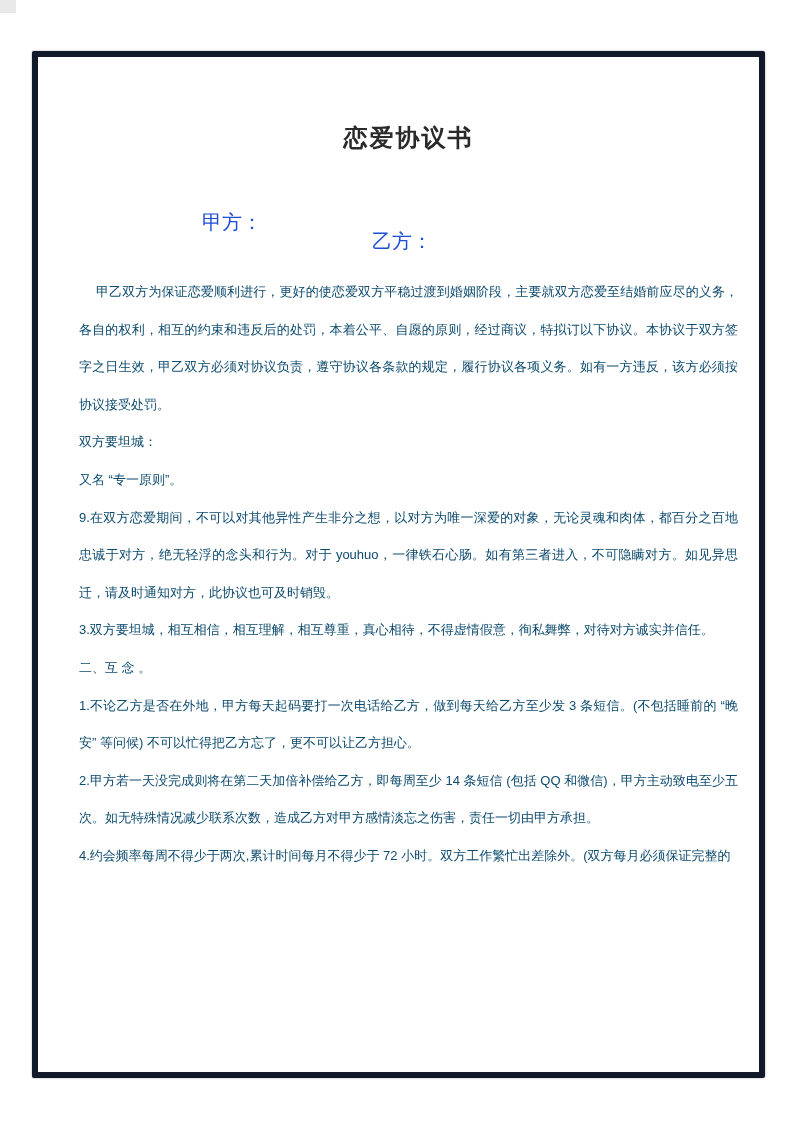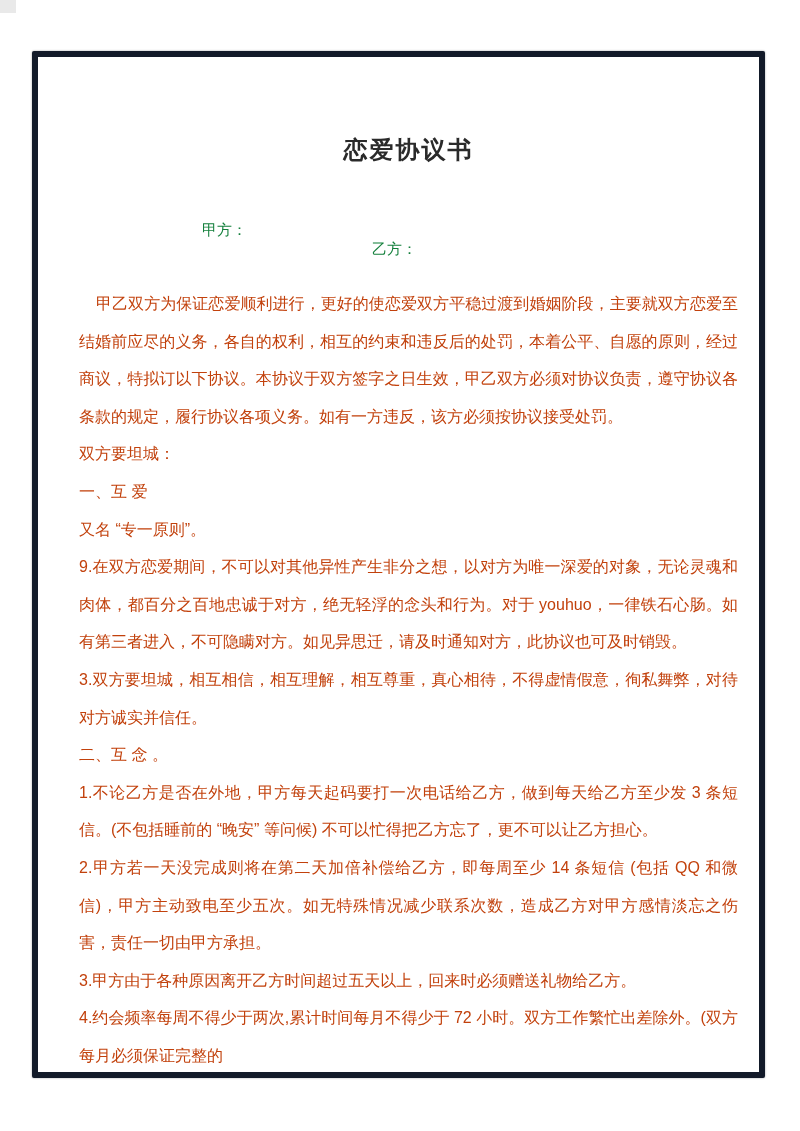--- a/index.html
+++ b/index.html
@@ -27,48 +27,48 @@
     width: 733px; height: 1027px;
     border: 6px solid #121a29;
     border-radius: 2px;
     background: #ffffff;
     box-shadow: 0 0 2px rgba(18, 26, 41, 0.45);
   }
 
   .doc {
     position: absolute;
     left: 0; top: 0; right: 0; bottom: 0;
-    padding: 12px 21px 0 41px;
+    padding: 0 21px 0 41px;
   }
 
   .doc-title {
     margin: 66px 0 0 0;
     text-align: center;
     font-size: 24px;
     line-height: 30px;
     font-weight: 700;
     letter-spacing: 2px;
     color: #2a2a2a;
   }
 
   .parties {
     position: relative;
     margin-top: 56px;
     height: 20px;
-    font-size: 15px;
-    color: #15803d;
+    font-size: 20px;
+    color: #1d4ed8;
   }
   .party-a { position: absolute; left: 123px; top: 0; }
   .party-b { position: absolute; left: 293px; top: 0; margin-top: 19px; }
 
   .content {
     margin-top: 44px;
-    font-size: 16px;
+    font-size: 13px;
     line-height: 37.6px;
-    color: #c2410c;
+    color: #0c4a6e;
     text-align: justify;
   }
   .content p { margin: 0; padding: 0; }
   .content p.indent { text-indent: 17px; }
 </style>
 </head>
 <body>
 
 <div class="stage">
 
@@ -80,26 +80,24 @@
       <h1 class="doc-title">恋爱协议书</h1>
 
       <div class="parties">
         <span class="party-a">甲方：</span>
         <span class="party-b">乙方：</span>
       </div>
 
       <div class="content">
         <p class="indent">甲乙双方为保证恋爱顺利进行，更好的使恋爱双方平稳过渡到婚姻阶段，主要就双方恋爱至结婚前应尽的义务，各自的权利，相互的约束和违反后的处罚，本着公平、自愿的原则，经过商议，特拟订以下协议。本协议于双方签字之日生效，甲乙双方必须对协议负责，遵守协议各条款的规定，履行协议各项义务。如有一方违反，该方必须按协议接受处罚。</p>
         <p>双方要坦城：</p>
-        <p>一、互 爱</p>
         <p>又名 “专一原则”。</p>
         <p>9.在双方恋爱期间，不可以对其他异性产生非分之想，以对方为唯一深爱的对象，无论灵魂和肉体，都百分之百地忠诚于对方，绝无轻浮的念头和行为。对于 youhuo，一律铁石心肠。如有第三者进入，不可隐瞒对方。如见异思迁，请及时通知对方，此协议也可及时销毁。</p>
         <p>3.双方要坦城，相互相信，相互理解，相互尊重，真心相待，不得虚情假意，徇私舞弊，对待对方诚实并信任。</p>
         <p>二、互 念 。</p>
         <p>1.不论乙方是否在外地，甲方每天起码要打一次电话给乙方，做到每天给乙方至少发 3 条短信。(不包括睡前的 “晚安” 等问候) 不可以忙得把乙方忘了，更不可以让乙方担心。</p>
         <p>2.甲方若一天没完成则将在第二天加倍补偿给乙方，即每周至少 14 条短信 (包括 QQ 和微信)，甲方主动致电至少五次。如无特殊情况减少联系次数，造成乙方对甲方感情淡忘之伤害，责任一切由甲方承担。</p>
-        <p>3.甲方由于各种原因离开乙方时间超过五天以上，回来时必须赠送礼物给乙方。</p>
         <p>4.约会频率每周不得少于两次,累计时间每月不得少于 72 小时。双方工作繁忙出差除外。(双方每月必须保证完整的</p>
       </div>
 
     </div>
   </div>
 </div>
 
 </body></html>

